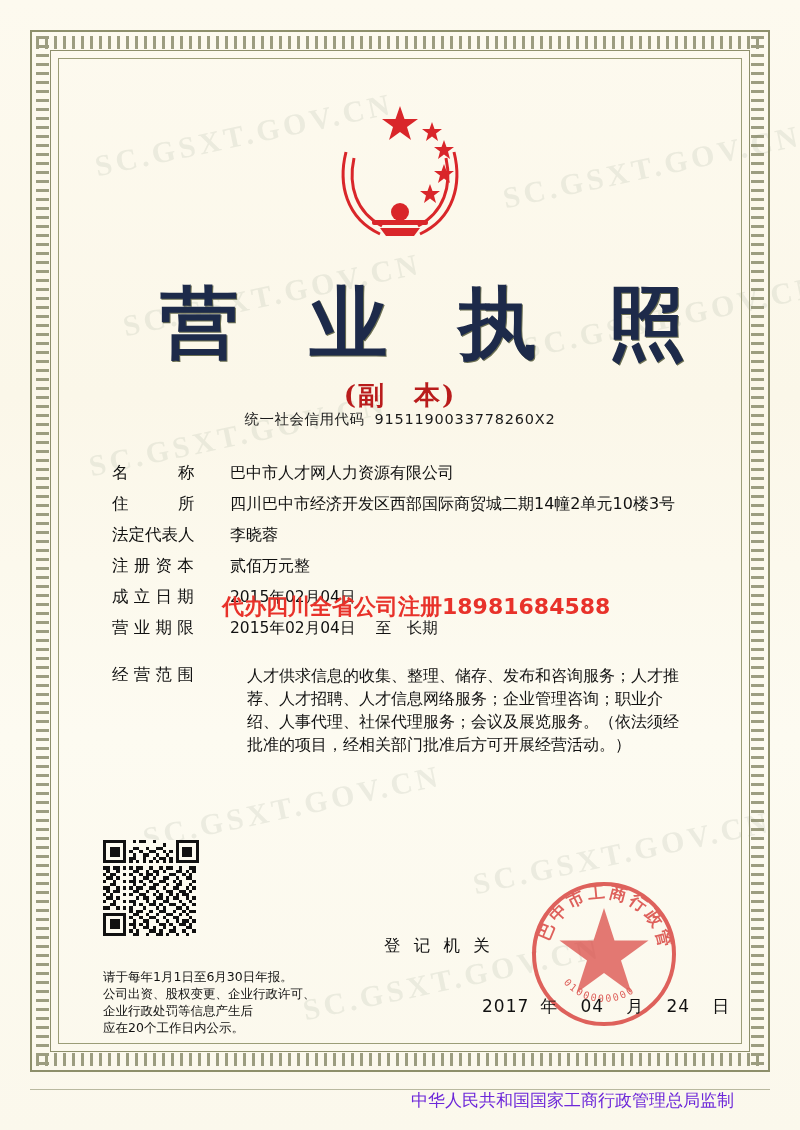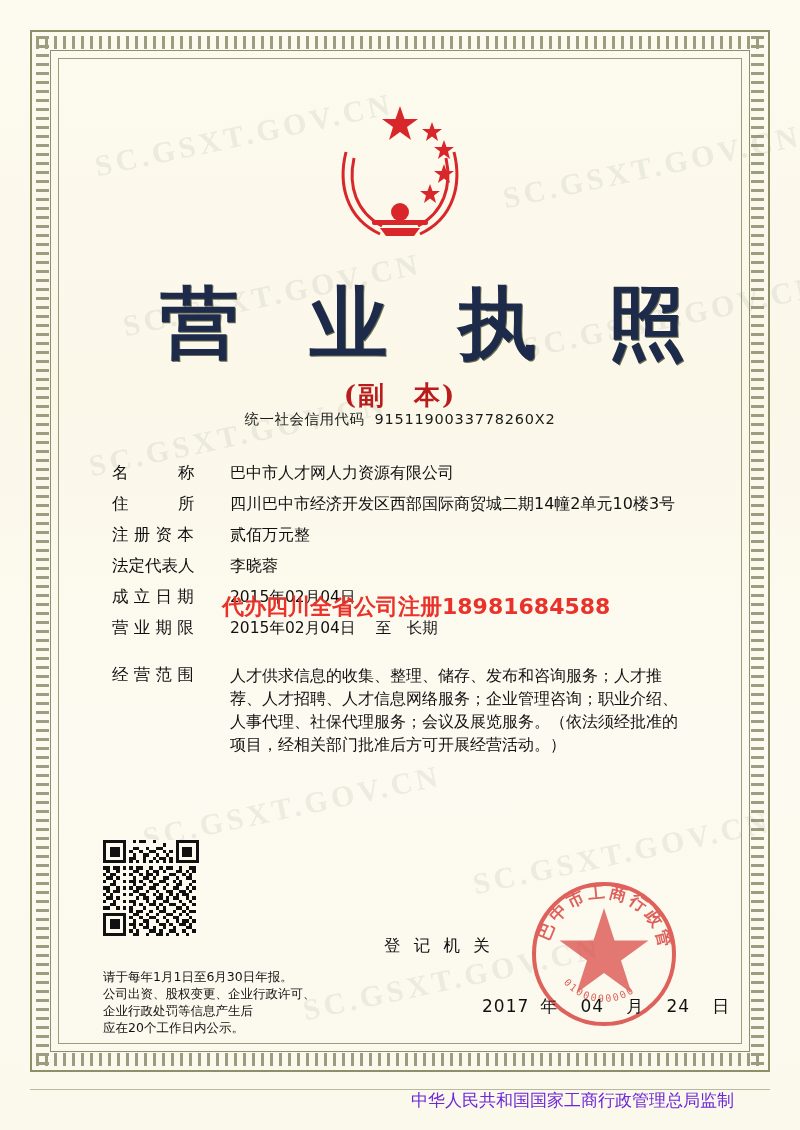--- a/index.html
+++ b/index.html
@@ -163,21 +163,21 @@
     font-size: 16px;
     color: #111;
     line-height: 22px;
     font-family: "DejaVu Sans", sans-serif;
   }
   .val.small { font-size: 15.5px; }
   .row.scope .val {
     line-height: 23px;
     width: 460px;
   }
-  .row.scope { margin-top: 25px; }
+  .row.scope { margin-top: 25px; gap: 17px; }
 
   
   .ad-overlay {
     position: absolute;
     left: 222px;
     top: 592px;
     font-size: 22px;
     font-weight: bold;
     color: #e8322a;
     font-family: "DejaVu Sans", sans-serif;
@@ -340,26 +340,26 @@
   <div class="fields">
     <div class="row">
       <div class="lbl">名　　　称</div>
       <div class="val">巴中市人才网人力资源有限公司</div>
     </div>
     <div class="row">
       <div class="lbl">住　　　所</div>
       <div class="val" style="width:460px;">四川巴中市经济开发区西部国际商贸城二期14幢2单元10楼3号</div>
     </div>
     <div class="row">
+      <div class="lbl">法定代表人</div>
+      <div class="val">李晓蓉</div>
+    </div>
+    <div class="row">
       <div class="lbl">注 册 资 本</div>
       <div class="val">贰佰万元整</div>
-    </div>
-    <div class="row">
-      <div class="lbl">法定代表人</div>
-      <div class="val">李晓蓉</div>
     </div>
     <div class="row">
       <div class="lbl">成 立 日 期</div>
       <div class="val small">2015年02月04日</div>
     </div>
     <div class="row">
       <div class="lbl">营 业 期 限</div>
       <div class="val small">2015年02月04日　 至　长期</div>
     </div>
     <div class="row scope">

